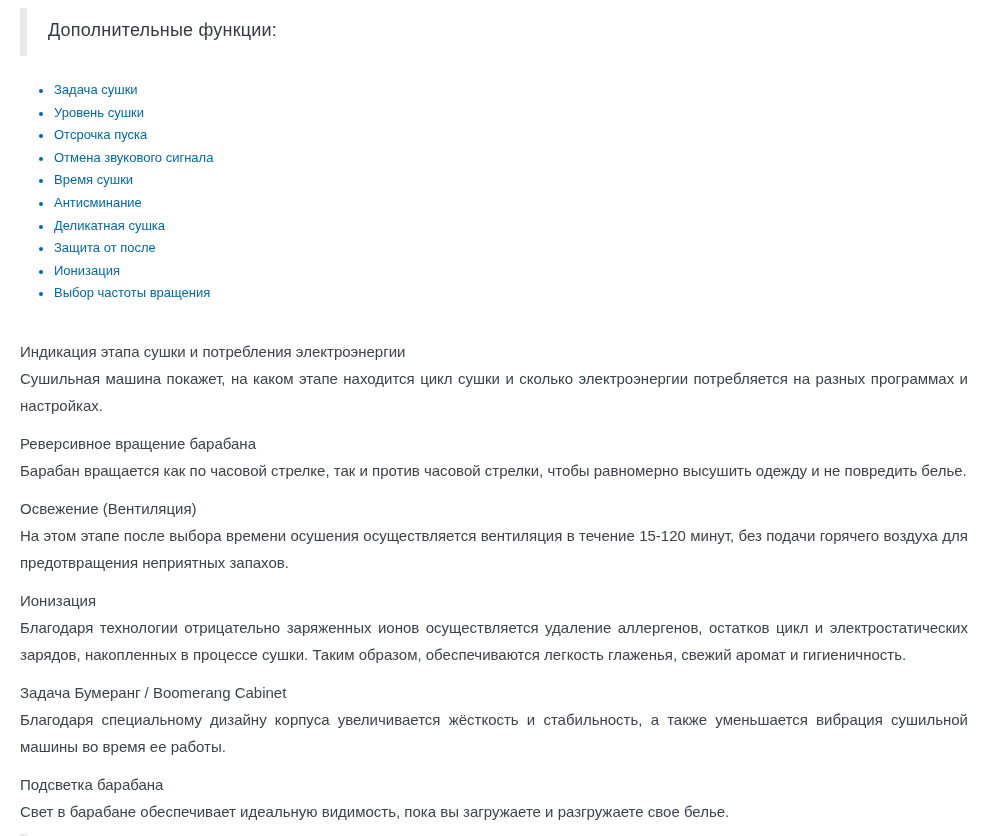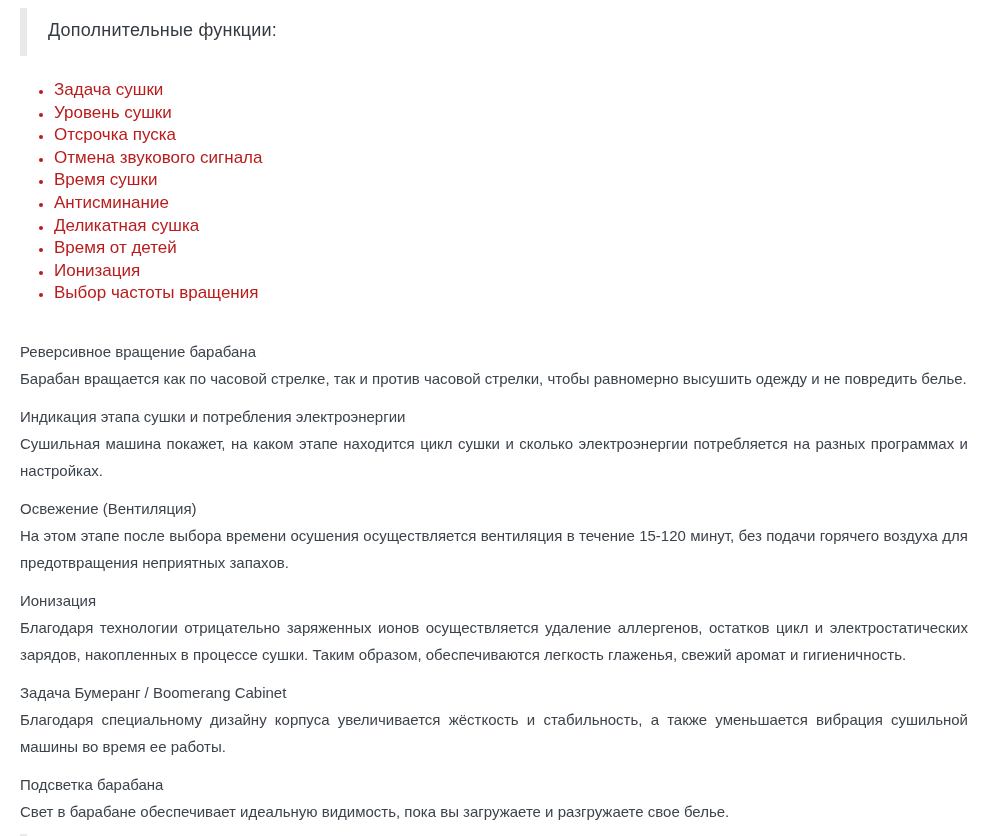--- a/index.html
+++ b/index.html
@@ -36,22 +36,22 @@
     color: #343a40;
     line-height: 44px;
     letter-spacing: 0.2px;
   }
 
   
   .features {
     margin: 23px 0 0 20px;
     padding: 0 0 0 33px;
     list-style: disc;
-    font-size: 17px;
-    color: #b91c1c;
+    font-size: 13px;
+    color: #0369a1;
   }
   .features li {
     line-height: 22.6px;
     padding-left: 1px;
   }
   .features li::marker { font-size: 12px; }
 
   
   .sections {
     margin: 33px 20px 0 20px;
@@ -91,33 +91,33 @@
   </header>
 
   <ul class="features">
       <li>Задача сушки</li>
       <li>Уровень сушки</li>
       <li>Отсрочка пуска</li>
       <li>Отмена звукового сигнала</li>
       <li>Время сушки</li>
       <li>Антисминание</li>
       <li>Деликатная сушка</li>
-      <li>Время от детей</li>
+      <li>Защита от после</li>
       <li>Ионизация</li>
       <li>Выбор частоты вращения</li>
     </ul>
 
   <div class="sections">
       <section class="feature-section">
+    <div class="section-title">Индикация этапа сушки и потребления электроэнергии</div>
+    <p class="section-body">Сушильная машина покажет, на каком этапе находится цикл сушки и сколько электроэнергии потребляется на разных программах и настройках.</p>
+  </section>
+      <section class="feature-section">
     <div class="section-title">Реверсивное вращение барабана</div>
     <p class="section-body">Барабан вращается как по часовой стрелке, так и против часовой стрелки, чтобы равномерно высушить одежду и не повредить белье.</p>
-  </section>
-      <section class="feature-section">
-    <div class="section-title">Индикация этапа сушки и потребления электроэнергии</div>
-    <p class="section-body">Сушильная машина покажет, на каком этапе находится цикл сушки и сколько электроэнергии потребляется на разных программах и настройках.</p>
   </section>
       <section class="feature-section">
     <div class="section-title">Освежение (Вентиляция)</div>
     <p class="section-body">На этом этапе после выбора времени осушения осуществляется вентиляция в течение 15-120 минут, без подачи горячего воздуха для предотвращения неприятных запахов.</p>
   </section>
       <section class="feature-section">
     <div class="section-title">Ионизация</div>
     <p class="section-body">Благодаря технологии отрицательно заряженных ионов осуществляется удаление аллергенов, остатков цикл и электростатических зарядов, накопленных в процессе сушки. Таким образом, обеспечиваются легкость глаженья, свежий аромат и гигиеничность.</p>
   </section>
       <section class="feature-section">

